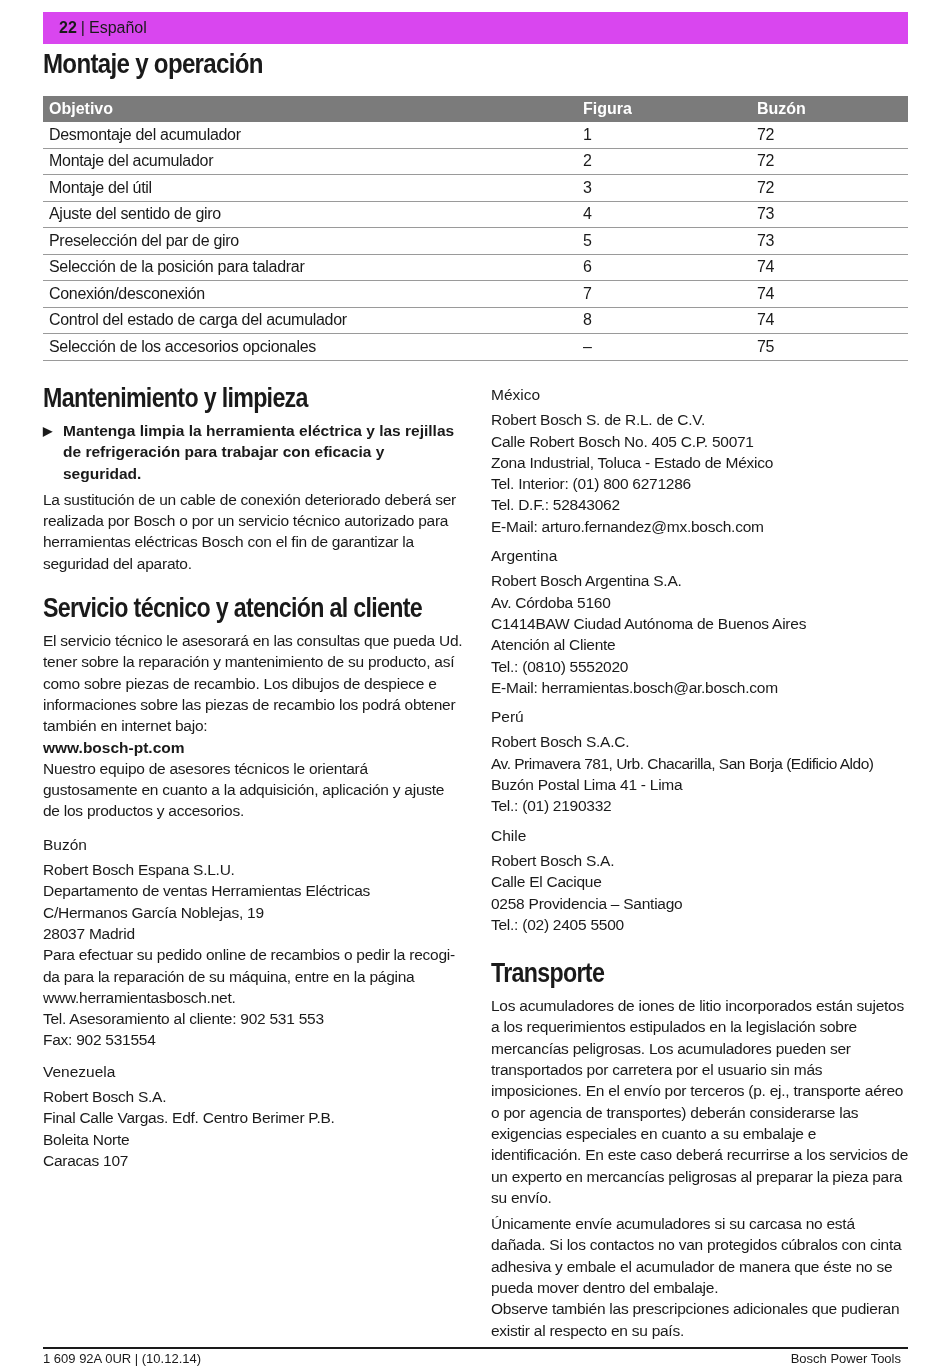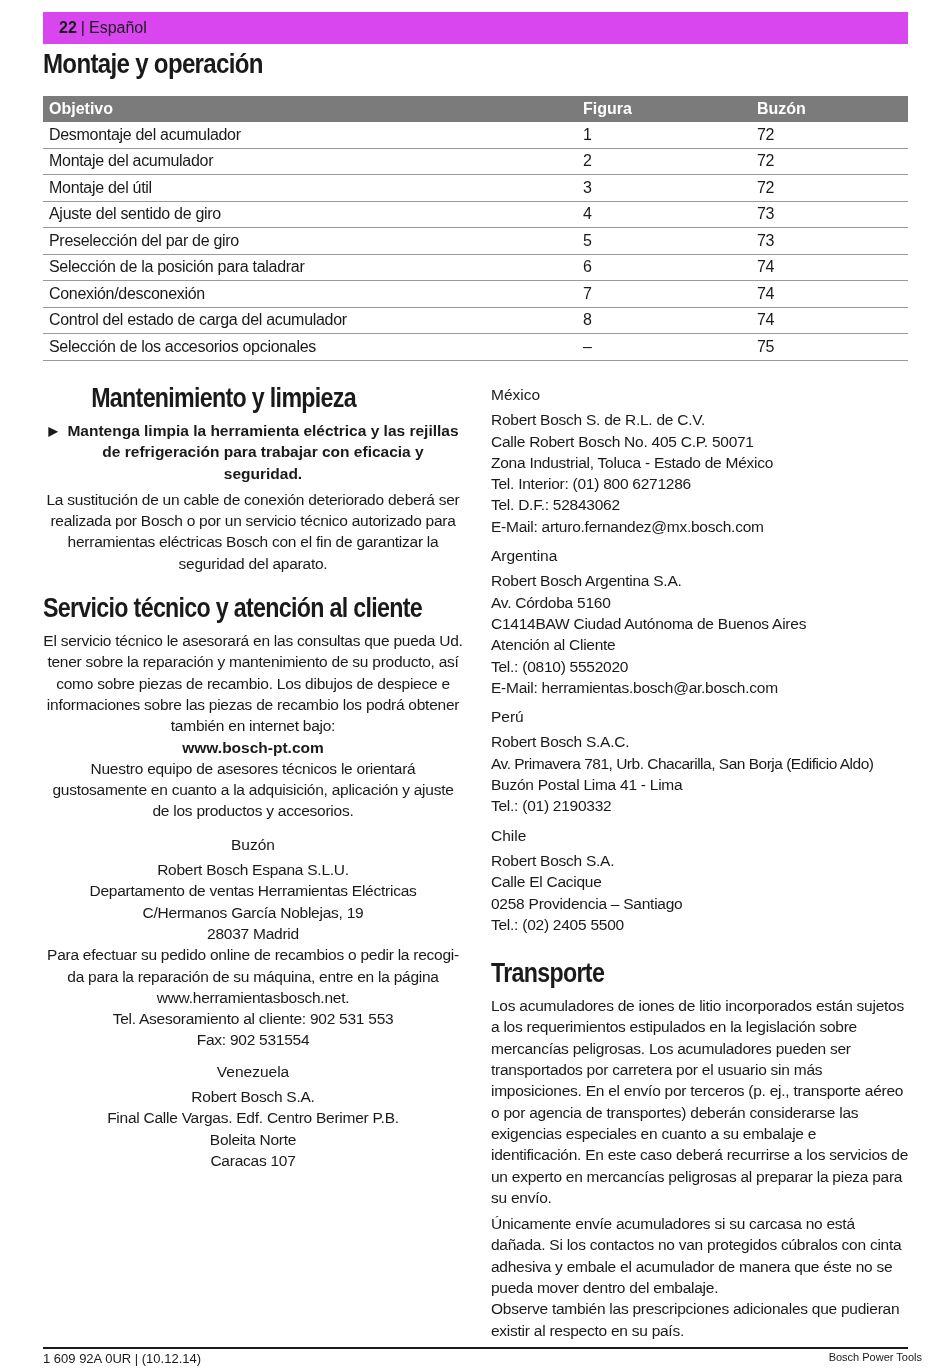--- a/index.html
+++ b/index.html
@@ -27,37 +27,37 @@
     background: #7b7b7b; color: #ffffff; text-align: left; font-weight: bold;
     height: 26px; padding: 0 6px; font-size: 16px; margin-left: 8px;
   }
   table.ops td {
     height: 25.5px; padding: 0 6px; border-bottom: 1px solid #9a9a9a;
     letter-spacing: -0.3px;
   }
   table.ops .c1 { width: 522px; }
   table.ops .c2 { width: 162px; }
   .col { position: absolute; top: 380px; width: 420px; font-size: 15.5px; line-height: 21.3px; }
-  .col.left { left: 43px; text-align: center; }
+  .col.left { left: 43px; }
   .col.right { left: 491px; width: 418px; }
   .col h2 {
     margin: 0 0 4px 0; font-size: 27px; font-weight: bold; line-height: 36px;
     letter-spacing: -0.8px; transform: scaleX(0.86); transform-origin: left; white-space: nowrap;
   }
   .col p { margin: 0 0 5px 0; letter-spacing: -0.25px; }
   .bullet { display: flex; font-weight: bold; margin-bottom: 5px; }
   .bullet .tri { width: 20px; flex: none; font-size: 12px; padding-top: 1px; }
   .country { font-weight: normal; margin: 8px 0 4px 0; }
   .addr div { white-space: nowrap; letter-spacing: -0.25px; }
   .link-bold { font-weight: bold; }
   .footer-line {
     position: absolute; left: 43px; top: 1347px; width: 865px; height: 2px; background: #1a1a1a;
   }
   .footer-left { position: absolute; left: 43px; top: 1351px; font-size: 13px; }
-  .footer-right { position: absolute; right: 28px; top: 1351px; font-size: 11px; }
+  .footer-right { position: absolute; right: 49px; top: 1351px; font-size: 13px; }
 </style>
 </head>
 <body>
 
 <div class="page-header">
   <span class="pnum">22</span>
   <span class="sep">|</span>
   <span>Español</span>
 </div>
 

